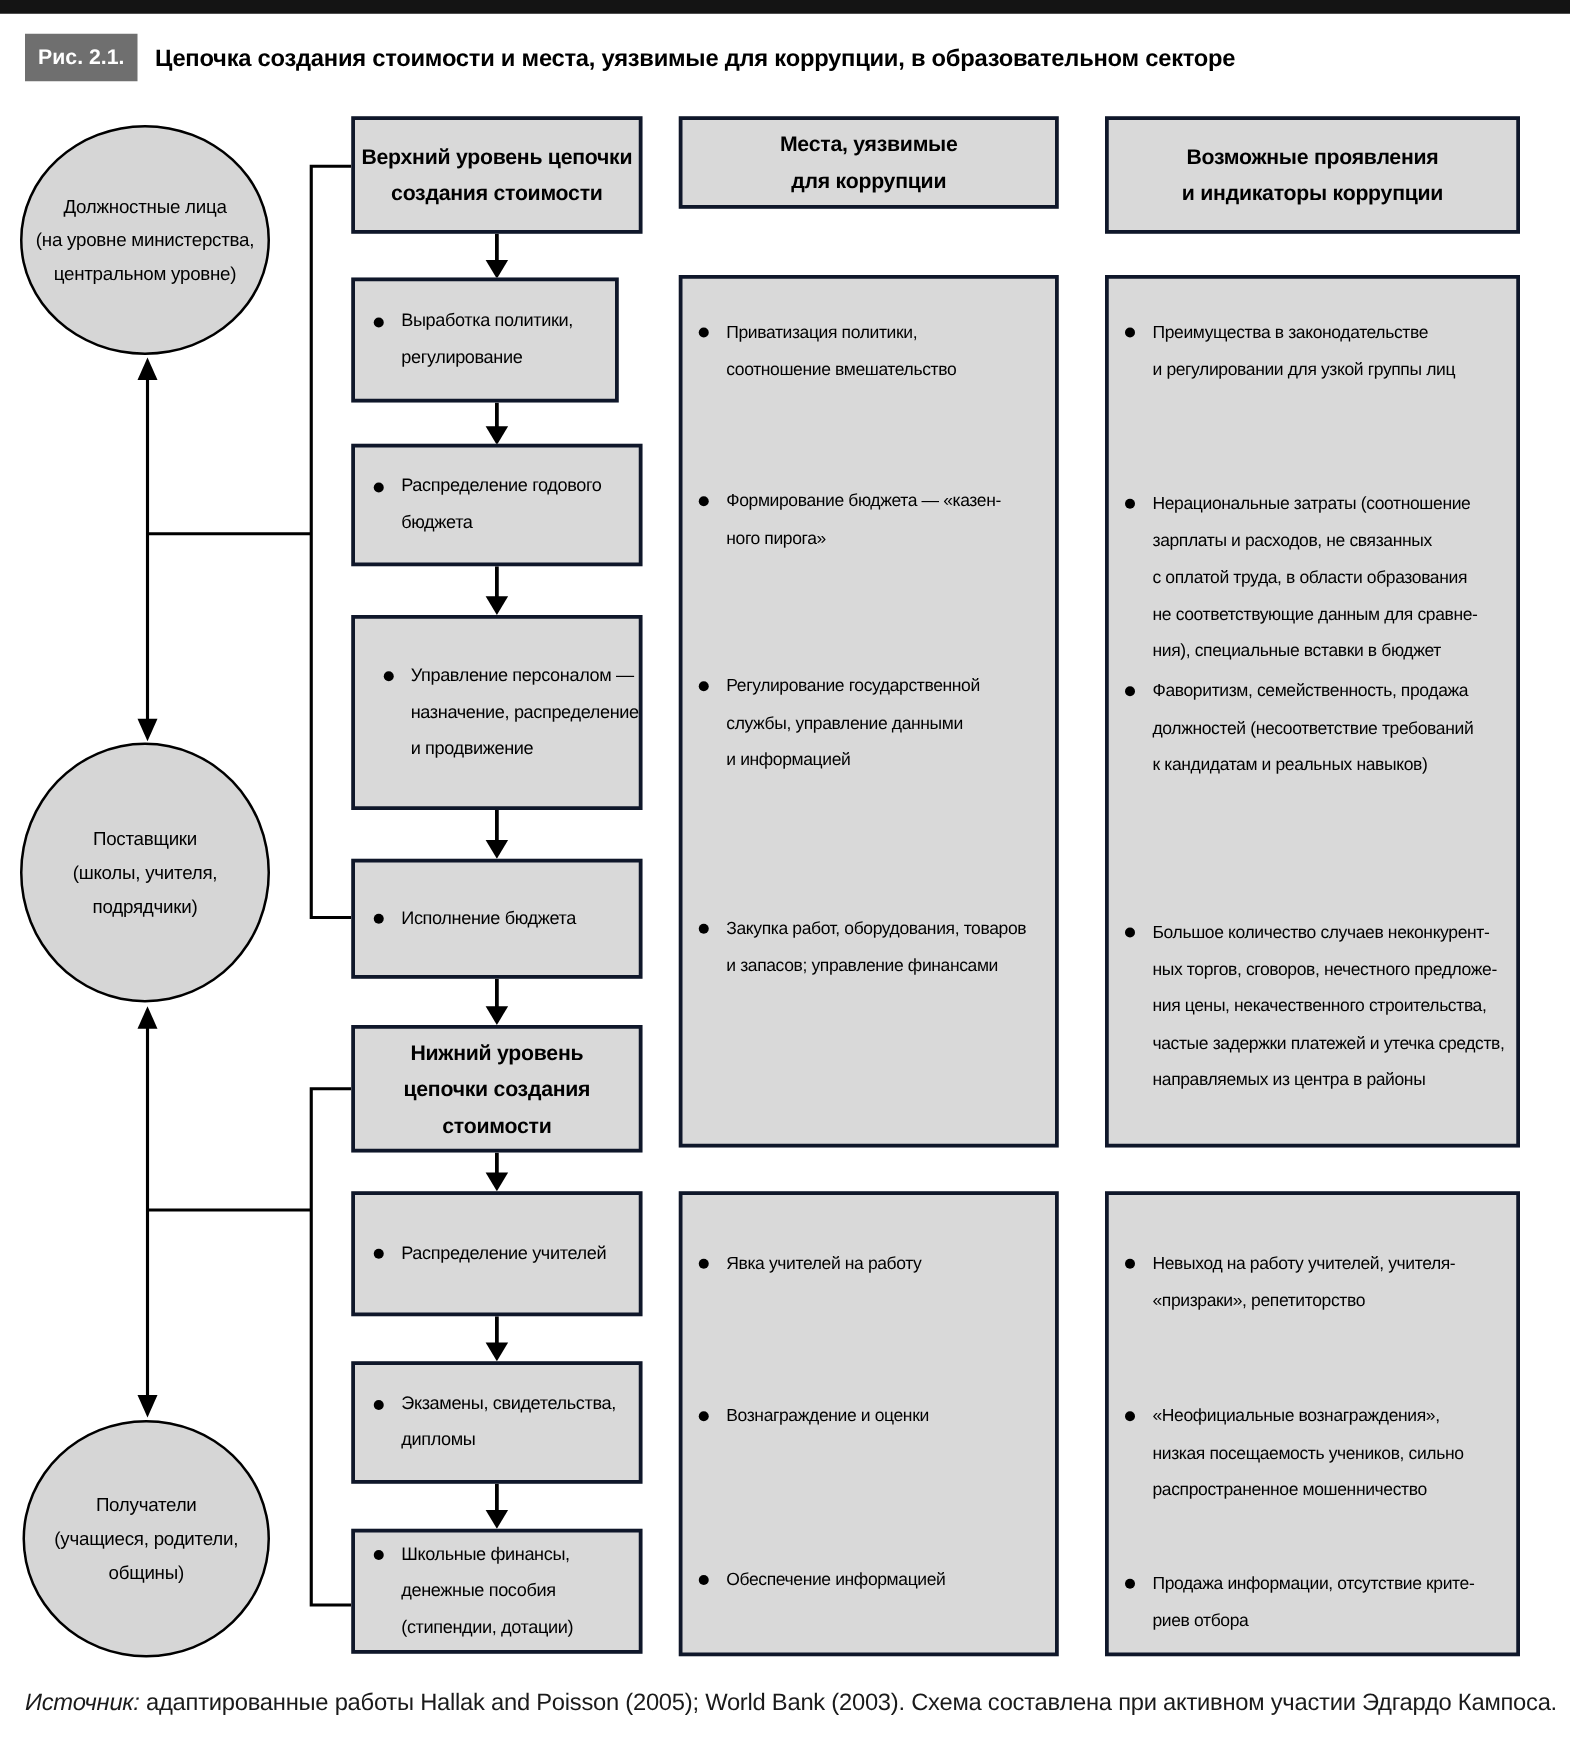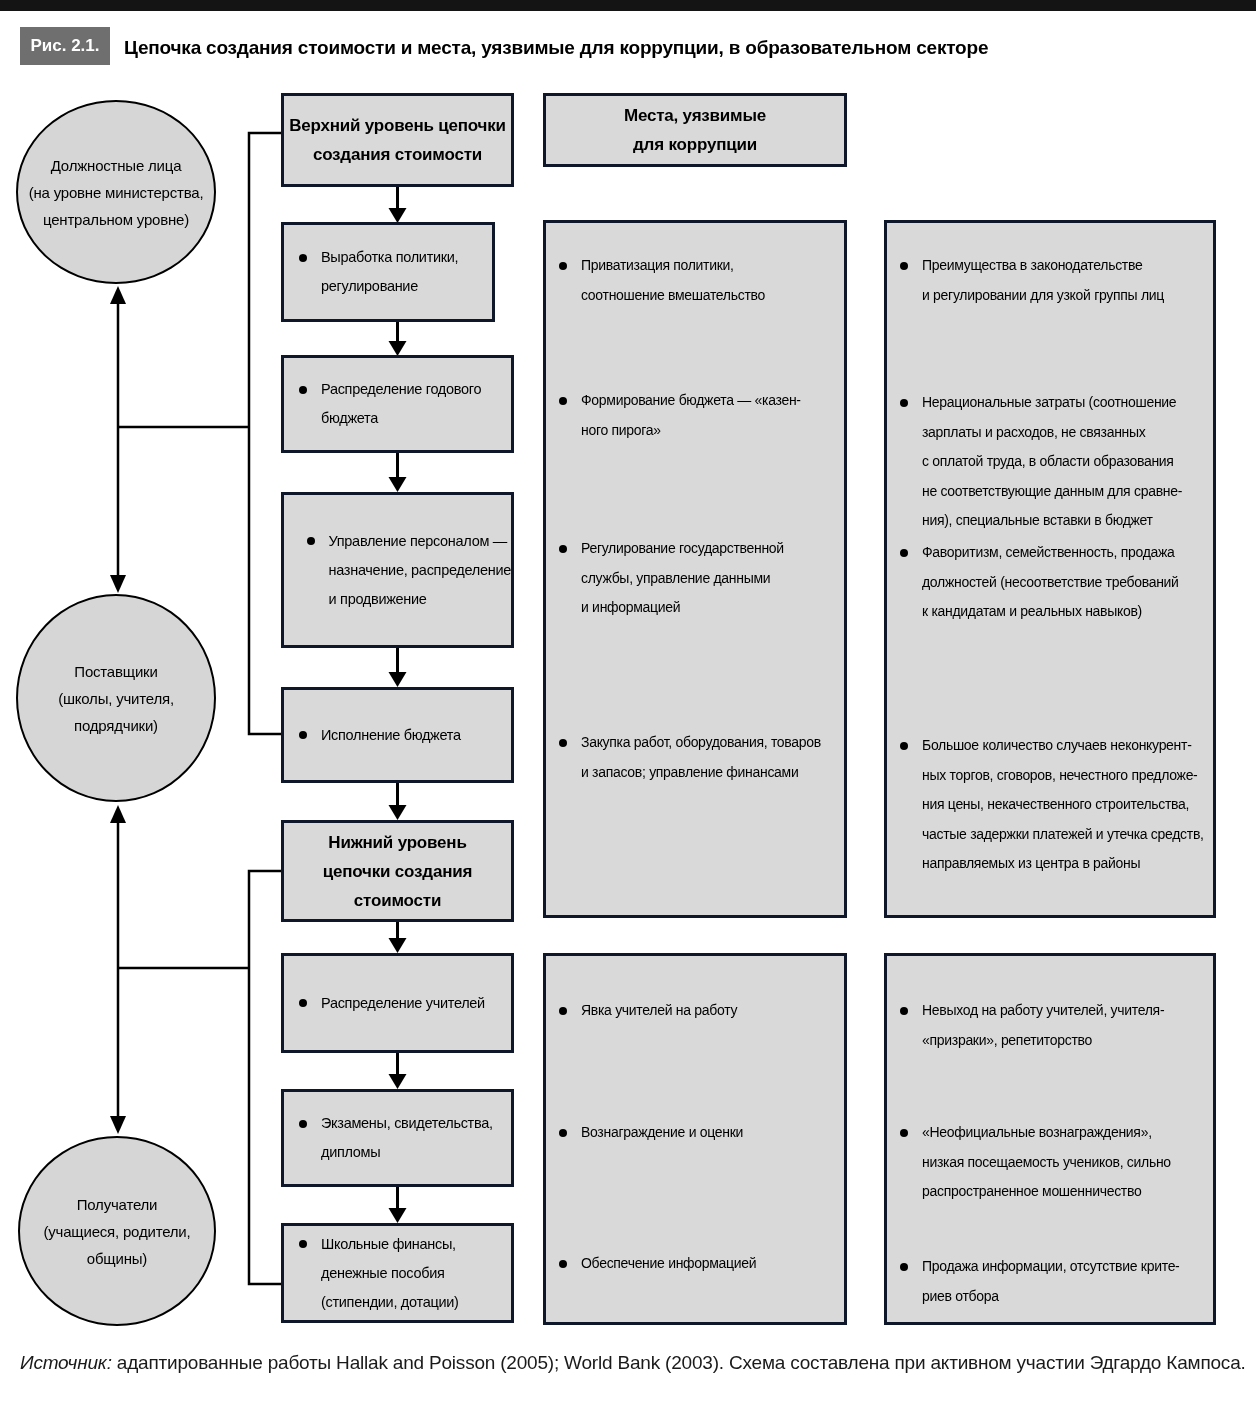--- a/index.html
+++ b/index.html
@@ -150,20 +150,22 @@
 и информацией</div>
     <div class="bullet-item" style="top:505px;">Закупка работ, оборудования, товаров
 и запасов; управление финансами</div>
   </div>
   <div class="box" style="left:543px;top:953px;width:304px;height:372px;">
     <div class="bullet-item" style="top:40px;">Явка учителей на работу</div>
     <div class="bullet-item" style="top:162px;">Вознаграждение и оценки</div>
     <div class="bullet-item" style="top:293px;">Обеспечение информацией</div>
   </div>
 
+  <div class="box header-box" style="left:884px;top:93px;width:332px;height:94px;">Возможные проявления
+и индикаторы коррупции</div>
   <div class="box" style="left:884px;top:220px;width:332px;height:698px;">
     <div class="bullet-item" style="top:28px;">Преимущества в законодательстве
 и регулировании для узкой группы лиц</div>
     <div class="bullet-item" style="top:165px;">Нерациональные затраты (соотношение
 зарплаты и расходов, не связанных
 с оплатой труда, в области образования
 не соответствующие данным для сравне-
 ния), специальные вставки в бюджет</div>
     <div class="bullet-item" style="top:315px;">Фаворитизм, семейственность, продажа
 должностей (несоответствие требований

